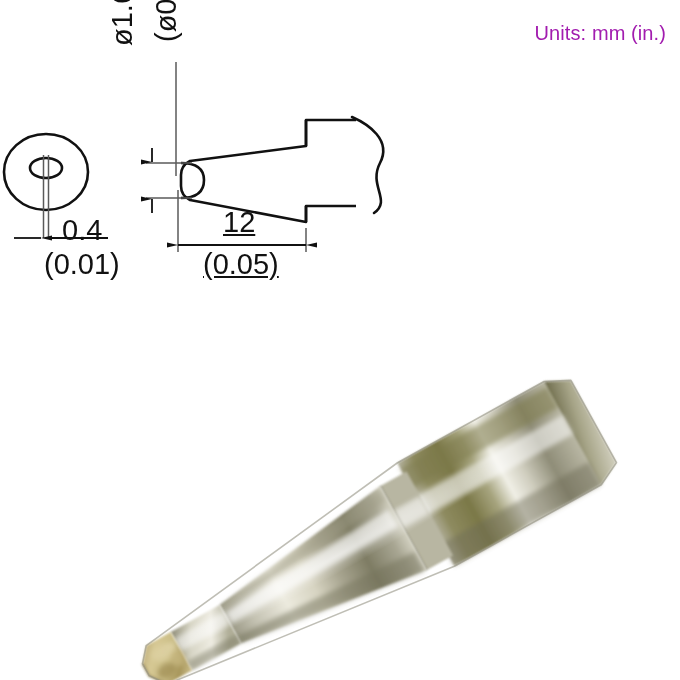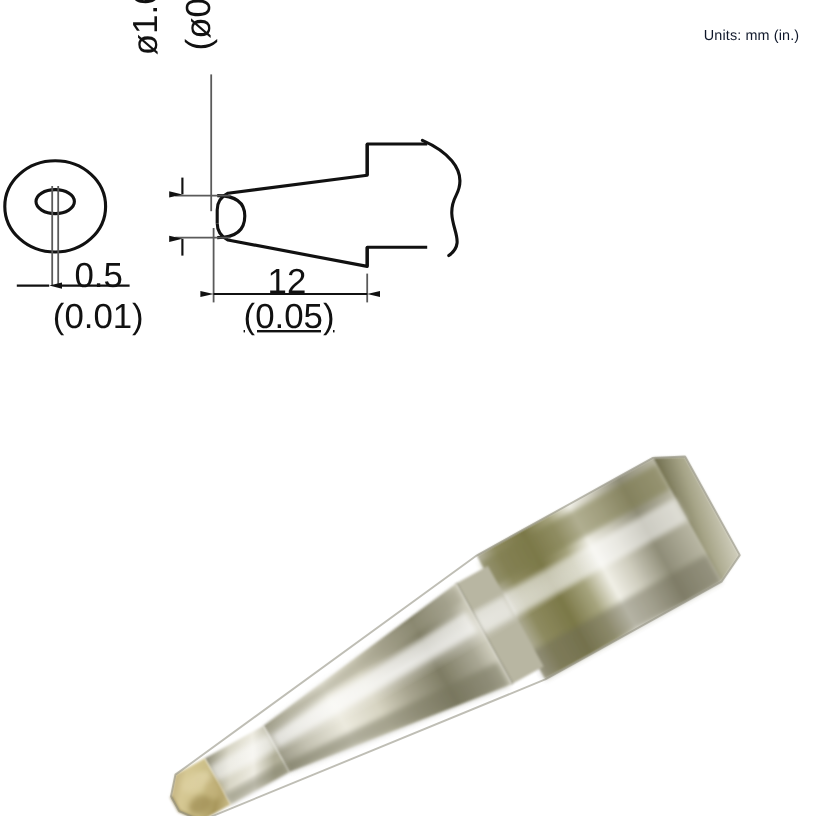--- a/index.html
+++ b/index.html
@@ -31,23 +31,23 @@
     left: 0; top: 0;
     width: 680px;
     height: 330px;
     background: #ffffff;
   }
 
   #units-label {
     position: absolute;
     right: 14px;
     top: 22px;
-    font-size: 12px;
+    font-size: 20px;
     letter-spacing: 0.1px;
-    color: #0f172a;
+    color: #a21caf;
     white-space: nowrap;
   }
 
   .svg-layer {
     position: absolute;
     left: 0; top: 0;
     width: 680px;
     height: 330px;
   }
 
@@ -75,21 +75,22 @@
   #dim-width-main {
     left: 62px;
     top: 216px;
   }
   #dim-width-inch {
     left: 44px;
     top: 250px;
   }
   #dim-length-main {
     left: 223px;
-    top: 221px;
+    top: 208px;
+    text-decoration: underline;
   }
   #dim-length-inch {
     left: 203px;
     top: 250px;
     text-decoration: underline;
   }
 
   
   #photo-panel {
     position: absolute;
@@ -186,21 +187,21 @@
         <line x1="306" y1="228" x2="306" y2="252" stroke="#5a5a5a" stroke-width="1.5"></line>
 
         <line x1="178" y1="245" x2="306" y2="245" stroke="#111111" stroke-width="1.8" marker-start="url(#arrL)" marker-end="url(#arrR)"></line>
       </g>
     </svg>
 
     <div class="dim-text" id="dim-dia-main">ø1.6</div>
 
     <div class="dim-text" id="dim-dia-inch">(ø0.06)</div>
 
-    <div class="dim-text" id="dim-width-main">0.5</div>
+    <div class="dim-text" id="dim-width-main">0.4</div>
 
     <div class="dim-text" id="dim-width-inch">(0.01)</div>
 
     <div class="dim-text" id="dim-length-main">12</div>
 
     <div class="dim-text" id="dim-length-inch">(0.05)</div>
   </div>
 
   <div id="photo-panel">
     <svg id="photo-svg" viewBox="0 0 680 350">

